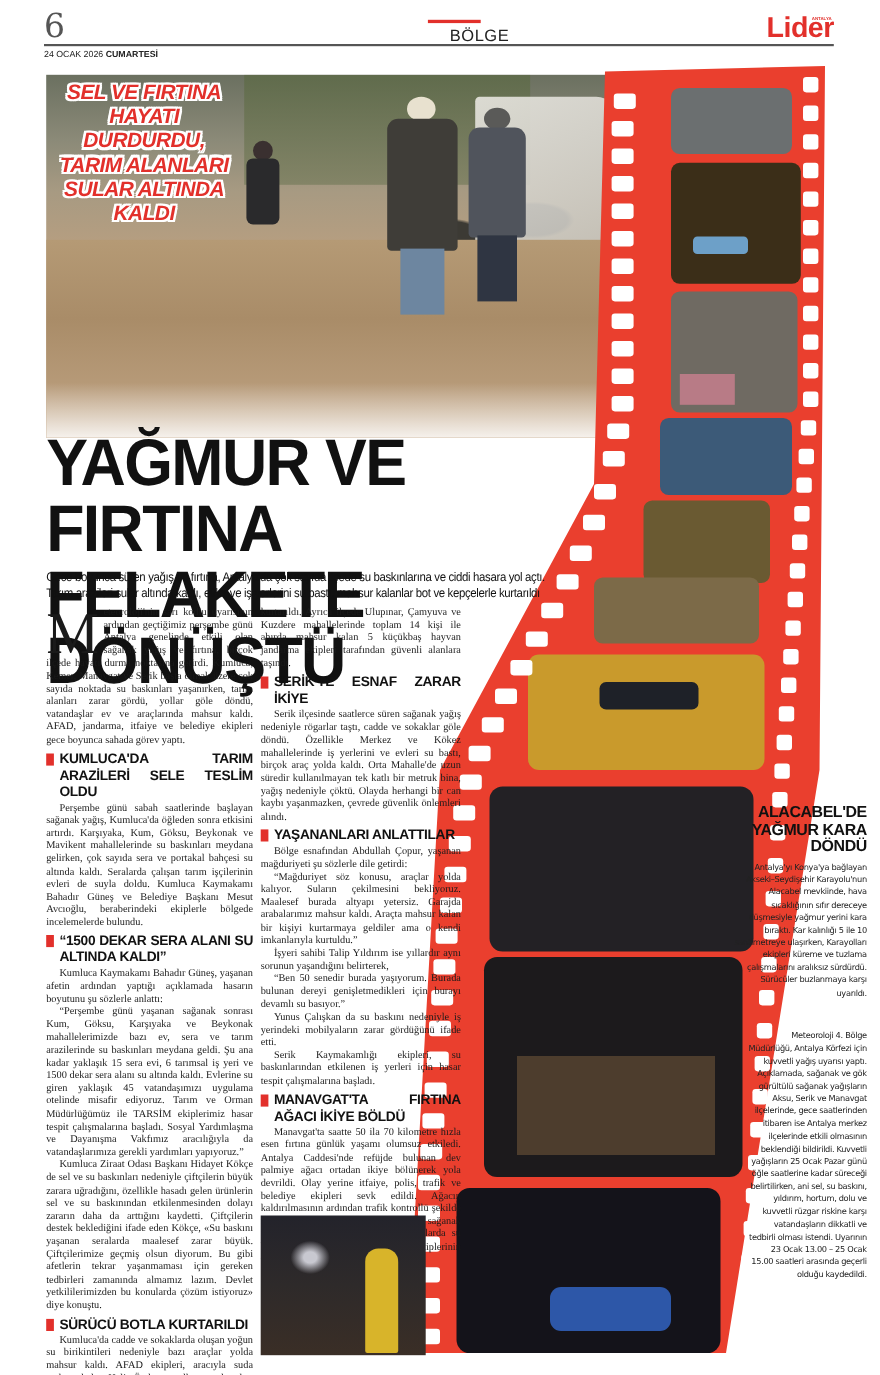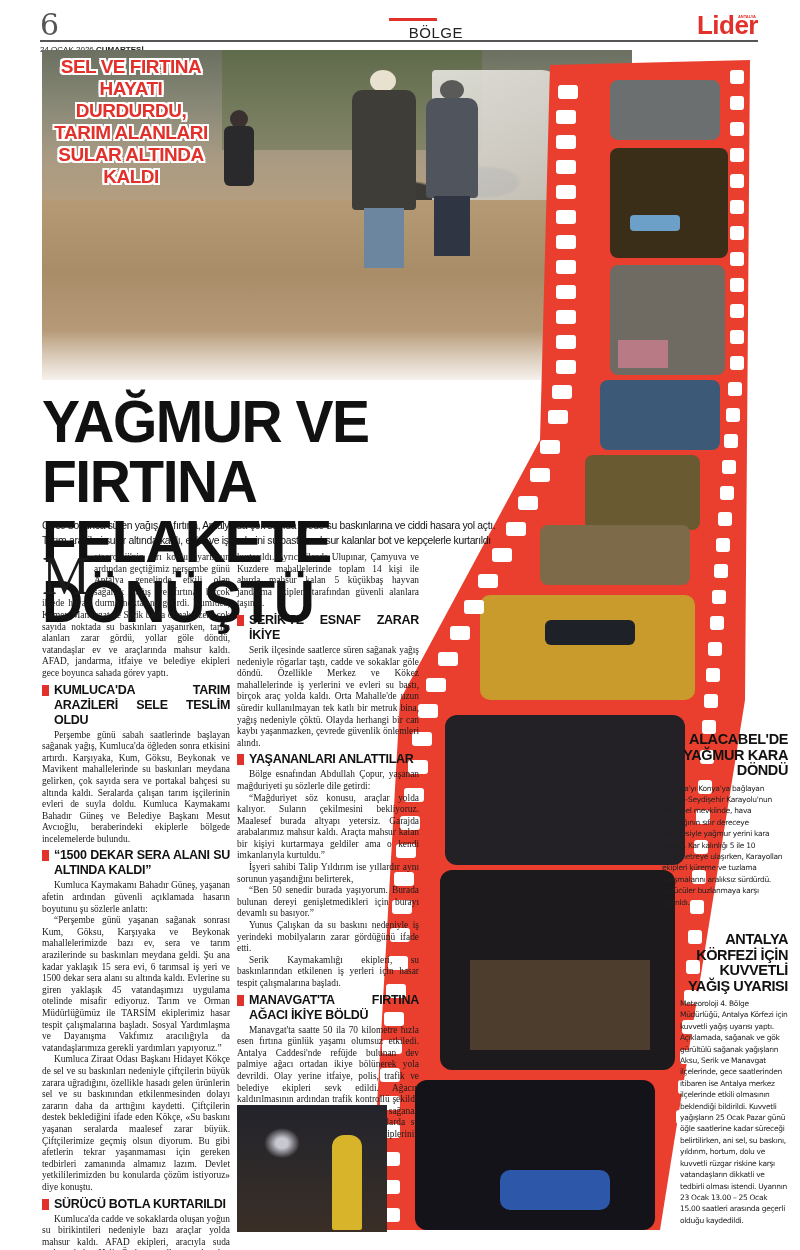--- a/index.html
+++ b/index.html
@@ -12,25 +12,26 @@
   .section { position: absolute; left: 323px; top: 18px; width: 100px; text-align: right; }
   .section-bar { height: 3px; background: #e2302b; width: 48px; margin: 0 auto 3px auto; }
   .section-label { font-family: "Liberation Sans", sans-serif; font-size: 15px; letter-spacing: 0.5px; color: #222; }
   .logo { position: absolute; right: 2px; top: 12px; font-family: "Liberation Sans", sans-serif; font-weight: 700; font-size: 26px; color: #e2302b; letter-spacing: -0.5px; line-height: 26px; }
   .logo-sub { position: absolute; right: 4px; top: 14px; font-family: "Liberation Sans", sans-serif; font-size: 4px; font-weight: 700; color: #e2302b; }
   .rule { position: absolute; left: 0; top: 40px; width: 718px; height: 2px; background: #555; }
   .dateline { position: absolute; left: 0; top: 45px; font-family: "Liberation Sans", sans-serif; font-size: 8px; color: #222; }
   .dateline b { font-weight: 700; }
 
   
-  .hero { position: absolute; left: 42px; top: 50px; width: 590px; height: 330px; overflow: hidden;
+  .hero { position: absolute; left: 42px; top: 68px; width: 590px; height: 330px; overflow: hidden;
     background:
       radial-gradient(ellipse at 62% 45%, #3c3a34 0 6%, transparent 7%),
       radial-gradient(ellipse at 75% 40%, #4a4c52 0 5%, transparent 6%),
       linear-gradient(180deg, #6b7060 0%, #8b8a78 18%, #a79a82 32%, #b99f80 50%, #b0916e 70%, #c9b090 100%);
+    font-style: italic;
   }
   .hero .tent { position: absolute; right: 70px; top: 20px; width: 130px; height: 200px; background: linear-gradient(160deg,#e8e6e0,#b9b6ad); opacity: .9; border-radius: 4px 20px 4px 4px; }
   .hero .trees { position: absolute; left: 180px; top: 0; width: 260px; height: 100px; background: linear-gradient(180deg,#5d6a47,#7b7f60); opacity: .8; }
   .hero .water { position: absolute; left: 0; top: 150px; width: 100%; height: 180px; background: linear-gradient(180deg,#b59a75,#a98c68 40%,#c1a585); }
   .hero .man1 { position: absolute; left: 300px; top: 20px; width: 80px; height: 270px; }
   .hero .man1 .head { position:absolute; left:28px; top:0; width:26px; height:22px; border-radius:50%; background:#e8e1cf; }
   .hero .man1 .body { position:absolute; left:10px; top:20px; width:64px; height:120px; background:#3f3d38; border-radius:10px 10px 4px 4px; }
   .hero .man1 .legs { position:absolute; left:22px; top:138px; width:40px; height:60px; background:#6d86a0; }
   .hero .man2 { position: absolute; left: 378px; top: 30px; width: 62px; height: 220px; }
   .hero .man2 .head { position:absolute; left:20px; top:0; width:24px; height:20px; border-radius:50%; background:#5a5a58; }
@@ -65,21 +66,21 @@
   .film svg { width: 100%; height: 100%; }
 
   
   .photo-bottom-left { position: absolute; left: 237px; top: 1105px; width: 150px; height: 127px;
     background: radial-gradient(ellipse at 30% 30%, #c8c8d0 0 4%, transparent 12%), linear-gradient(180deg,#23232b,#2e2a2a 50%,#3a2e26); overflow:hidden; }
   .photo-bottom-left .raincoat { position:absolute; left:95px; top:30px; width:30px; height:95px; background:#d8b42a; border-radius:12px 12px 2px 2px; }
 
   
   .side { position: absolute; left: 680px; width: 108px; text-align: right; font-family: "DejaVu Sans", sans-serif; margin-top: 10px; }
   .side h3 { font-family: "Liberation Sans", sans-serif; font-weight: 700; font-size: 14.5px; line-height: 15.5px; color: #111; letter-spacing: -0.4px; }
-  .side p { font-size: 7.5px; line-height: 11.4px; color: #222; margin-top: 4px; text-align: left; letter-spacing: -0.3px; }
+  .side p { font-size: 7.5px; line-height: 11.4px; color: #222; margin-top: 4px; text-align: right; letter-spacing: -0.3px; }
   .side1 { top: 722px; left: 662px; width: 126px; }
   .side2 { top: 922px; }
 </style>
 </head>
 <body>
 
 <header class="masthead">
   <div class="page-num">6</div>
   <div class="section">
     <div class="section-bar"></div>
@@ -250,21 +251,21 @@
   <div class="subhead-h">
       <span class="sq"></span>
       <span>KUMLUCA'DA TARIM ARAZİLERİ SELE TESLİM OLDU</span>
     </div>
   <p>Perşembe günü sabah saatlerinde başlayan sağanak yağış, Kumluca'da öğleden sonra etkisini artırdı. Karşıyaka, Kum, Göksu, Beykonak ve Mavikent mahallelerinde su baskınları meydana gelirken, çok sayıda sera ve portakal bahçesi su altında kaldı. Seralarda çalışan tarım işçilerinin evleri de suyla doldu. Kumluca Kaymakamı Bahadır Güneş ve Belediye Başkanı Mesut Avcıoğlu, beraberindeki ekiplerle bölgede incelemelerde bulundu.</p>
 
   <div class="subhead-h">
       <span class="sq"></span>
       <span>“1500 DEKAR SERA ALANI SU ALTINDA KALDI”</span>
     </div>
-  <p>Kumluca Kaymakamı Bahadır Güneş, yaşanan afetin ardından güvenli açıklamada hasarın boyutunu şu sözlerle anlattı:</p>
+  <p>Kumluca Kaymakamı Bahadır Güneş, yaşanan afetin ardından yaptığı açıklamada hasarın boyutunu şu sözlerle anlattı:</p>
   <p>“Perşembe günü yaşanan sağanak sonrası Kum, Göksu, Karşıyaka ve Beykonak mahallelerimizde bazı ev, sera ve tarım arazilerinde su baskınları meydana geldi. Şu ana kadar yaklaşık 15 sera evi, 6 tarımsal iş yeri ve 1500 dekar sera alanı su altında kaldı. Evlerine su giren yaklaşık 45 vatandaşımızı uygulama otelinde misafir ediyoruz. Tarım ve Orman Müdürlüğümüz ile TARSİM ekiplerimiz hasar tespit çalışmalarına başladı. Sosyal Yardımlaşma ve Dayanışma Vakfımız aracılığıyla da vatandaşlarımıza gerekli yardımları yapıyoruz.”</p>
   <p>Kumluca Ziraat Odası Başkanı Hidayet Kökçe de sel ve su baskınları nedeniyle çiftçilerin büyük zarara uğradığını, özellikle hasadı gelen ürünlerin sel ve su baskınından etkilenmesinden dolayı zararın daha da arttığını kaydetti. Çiftçilerin destek beklediğini ifade eden Kökçe, «Su baskını yaşanan seralarda maalesef zarar büyük. Çiftçilerimize geçmiş olsun diyorum. Bu gibi afetlerin tekrar yaşanmaması için gereken tedbirleri zamanında almamız lazım. Devlet yetkililerimizden bu konularda çözüm istiyoruz» diye konuştu.</p>
 
   <div class="subhead-h">
       <span class="sq"></span>
       <span>SÜRÜCÜ BOTLA KURTARILDI</span>
     </div>
   <p>Kumluca'da cadde ve sokaklarda oluşan yoğun su birikintileri nedeniyle bazı araçlar yolda mahsur kaldı. AFAD ekipleri, aracıyla suda mahsur kalan Halit Özdamar adlı vatandaşı bot yardımıyla kurtardı.</p>
 
 </div>
@@ -298,15 +299,14 @@
 
 <div class="photo-bottom-left">
   <div class="raincoat"></div>
 </div>
 
 <aside class="side side1">
   <h3>ALACABEL'DE YAĞMUR KARA DÖNDÜ</h3>
   <p>Antalya'yı Konya'ya bağlayan Akseki–Seydişehir Karayolu'nun Alacabel mevkiinde, hava sıcaklığının sıfır dereceye düşmesiyle yağmur yerini kara bıraktı. Kar kalınlığı 5 ile 10 santimetreye ulaşırken, Karayolları ekipleri küreme ve tuzlama çalışmalarını aralıksız sürdürdü. Sürücüler buzlanmaya karşı uyarıldı.</p>
 </aside>
 <aside class="side side2">
-  <h3>ANTALYA KÖRFEZİ İÇİN KUVVETLİ YAĞIŞ UYARISI</h3>
   <p>Meteoroloji 4. Bölge Müdürlüğü, Antalya Körfezi için kuvvetli yağış uyarısı yaptı. Açıklamada, sağanak ve gök gürültülü sağanak yağışların Aksu, Serik ve Manavgat ilçelerinde, gece saatlerinden itibaren ise Antalya merkez ilçelerinde etkili olmasının beklendiği bildirildi. Kuvvetli yağışların 25 Ocak Pazar günü öğle saatlerine kadar süreceği belirtilirken, ani sel, su baskını, yıldırım, hortum, dolu ve kuvvetli rüzgar riskine karşı vatandaşların dikkatli ve tedbirli olması istendi. Uyarının 23 Ocak 13.00 – 25 Ocak 15.00 saatleri arasında geçerli olduğu kaydedildi.</p>
 </aside>
 
 </body></html>

